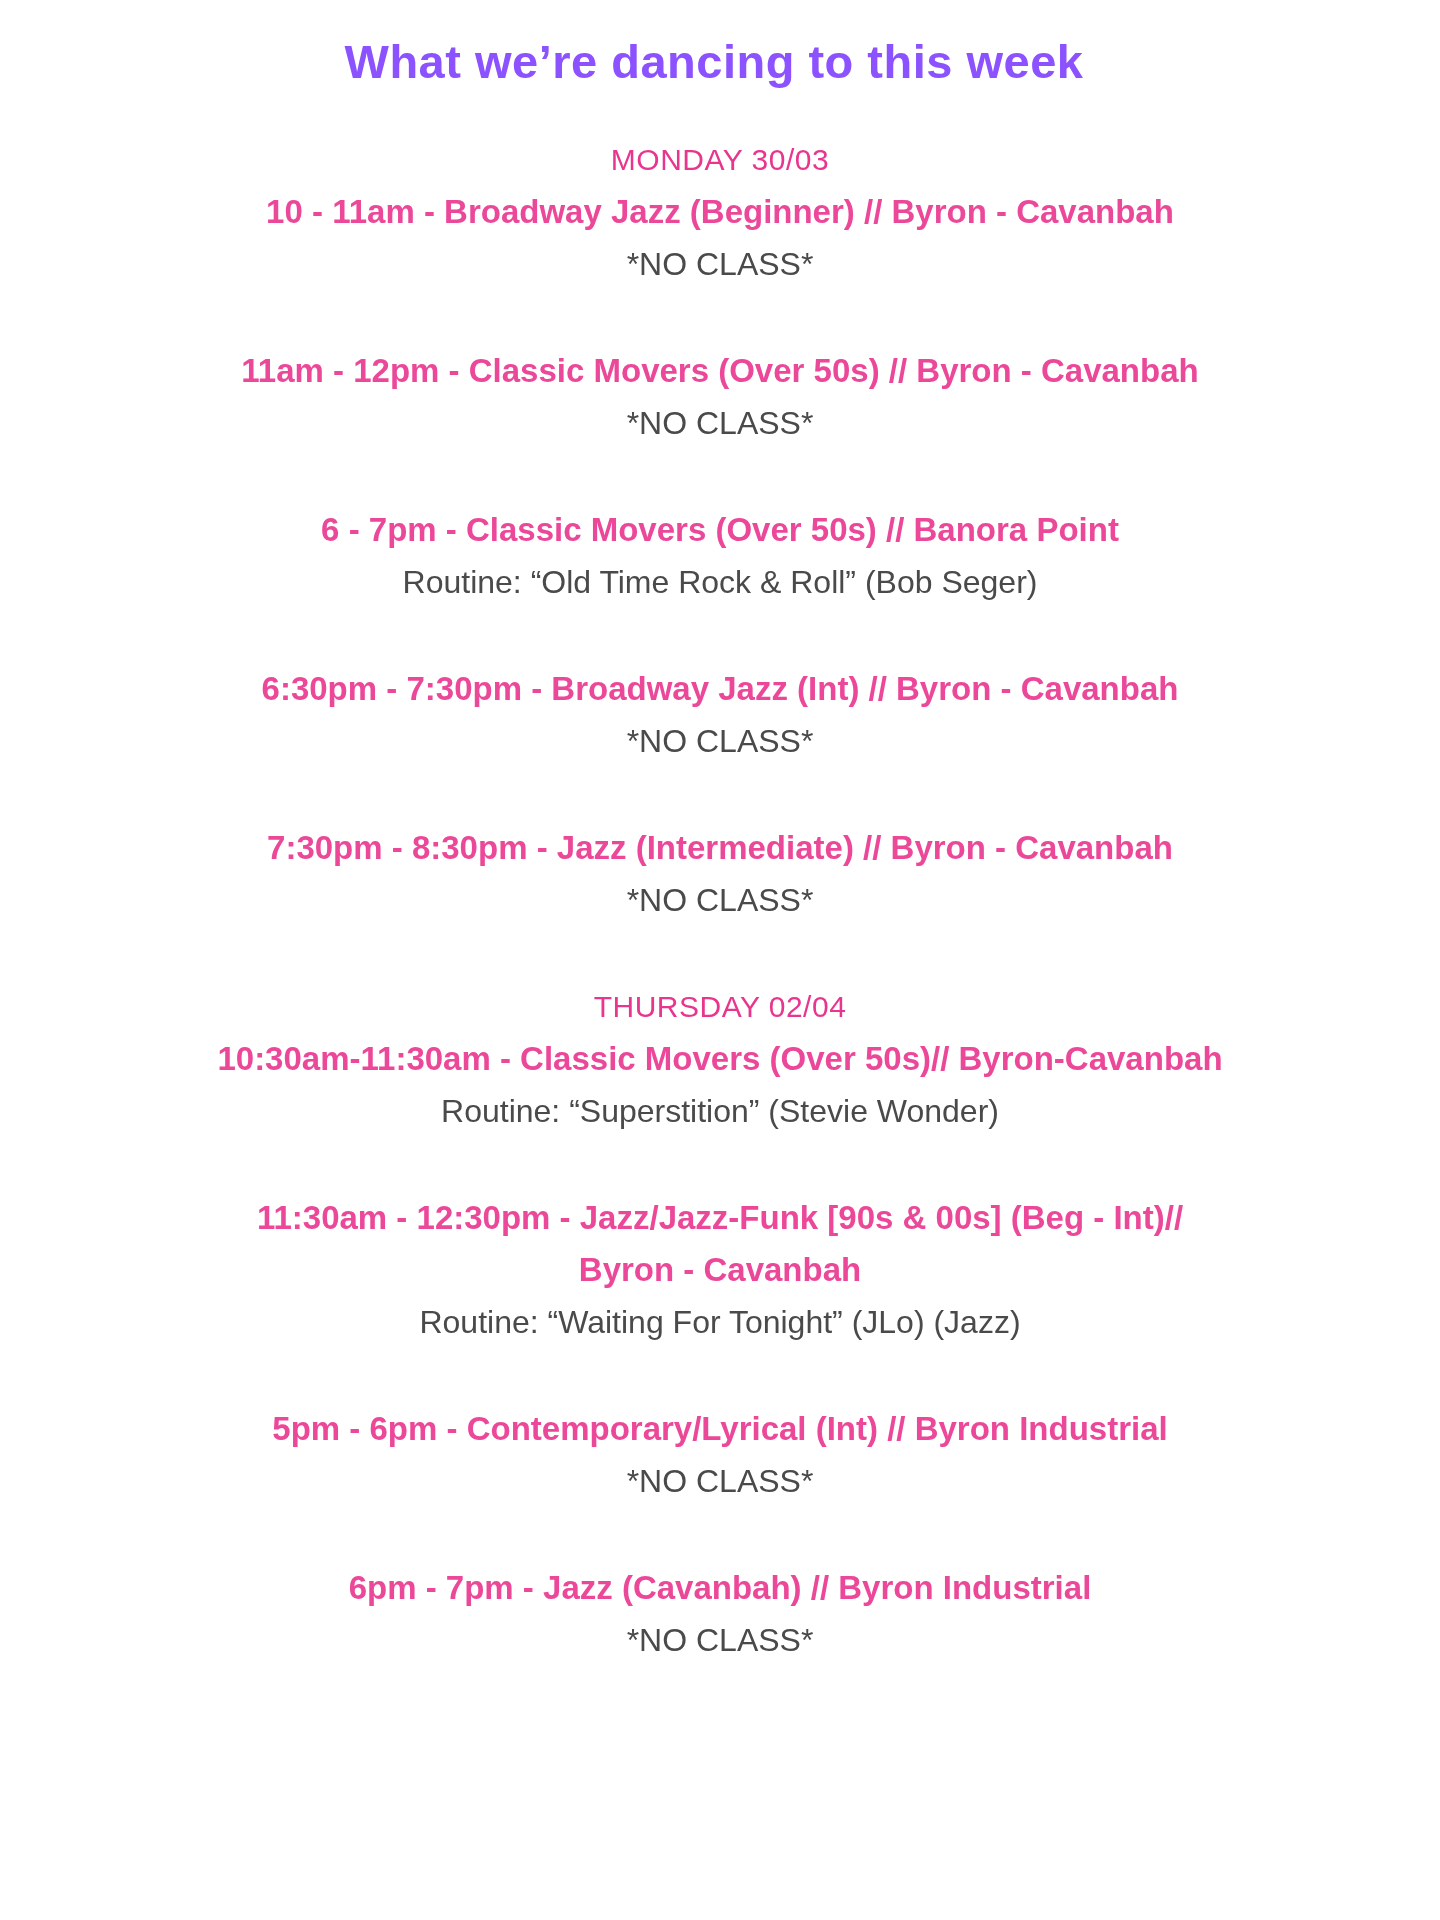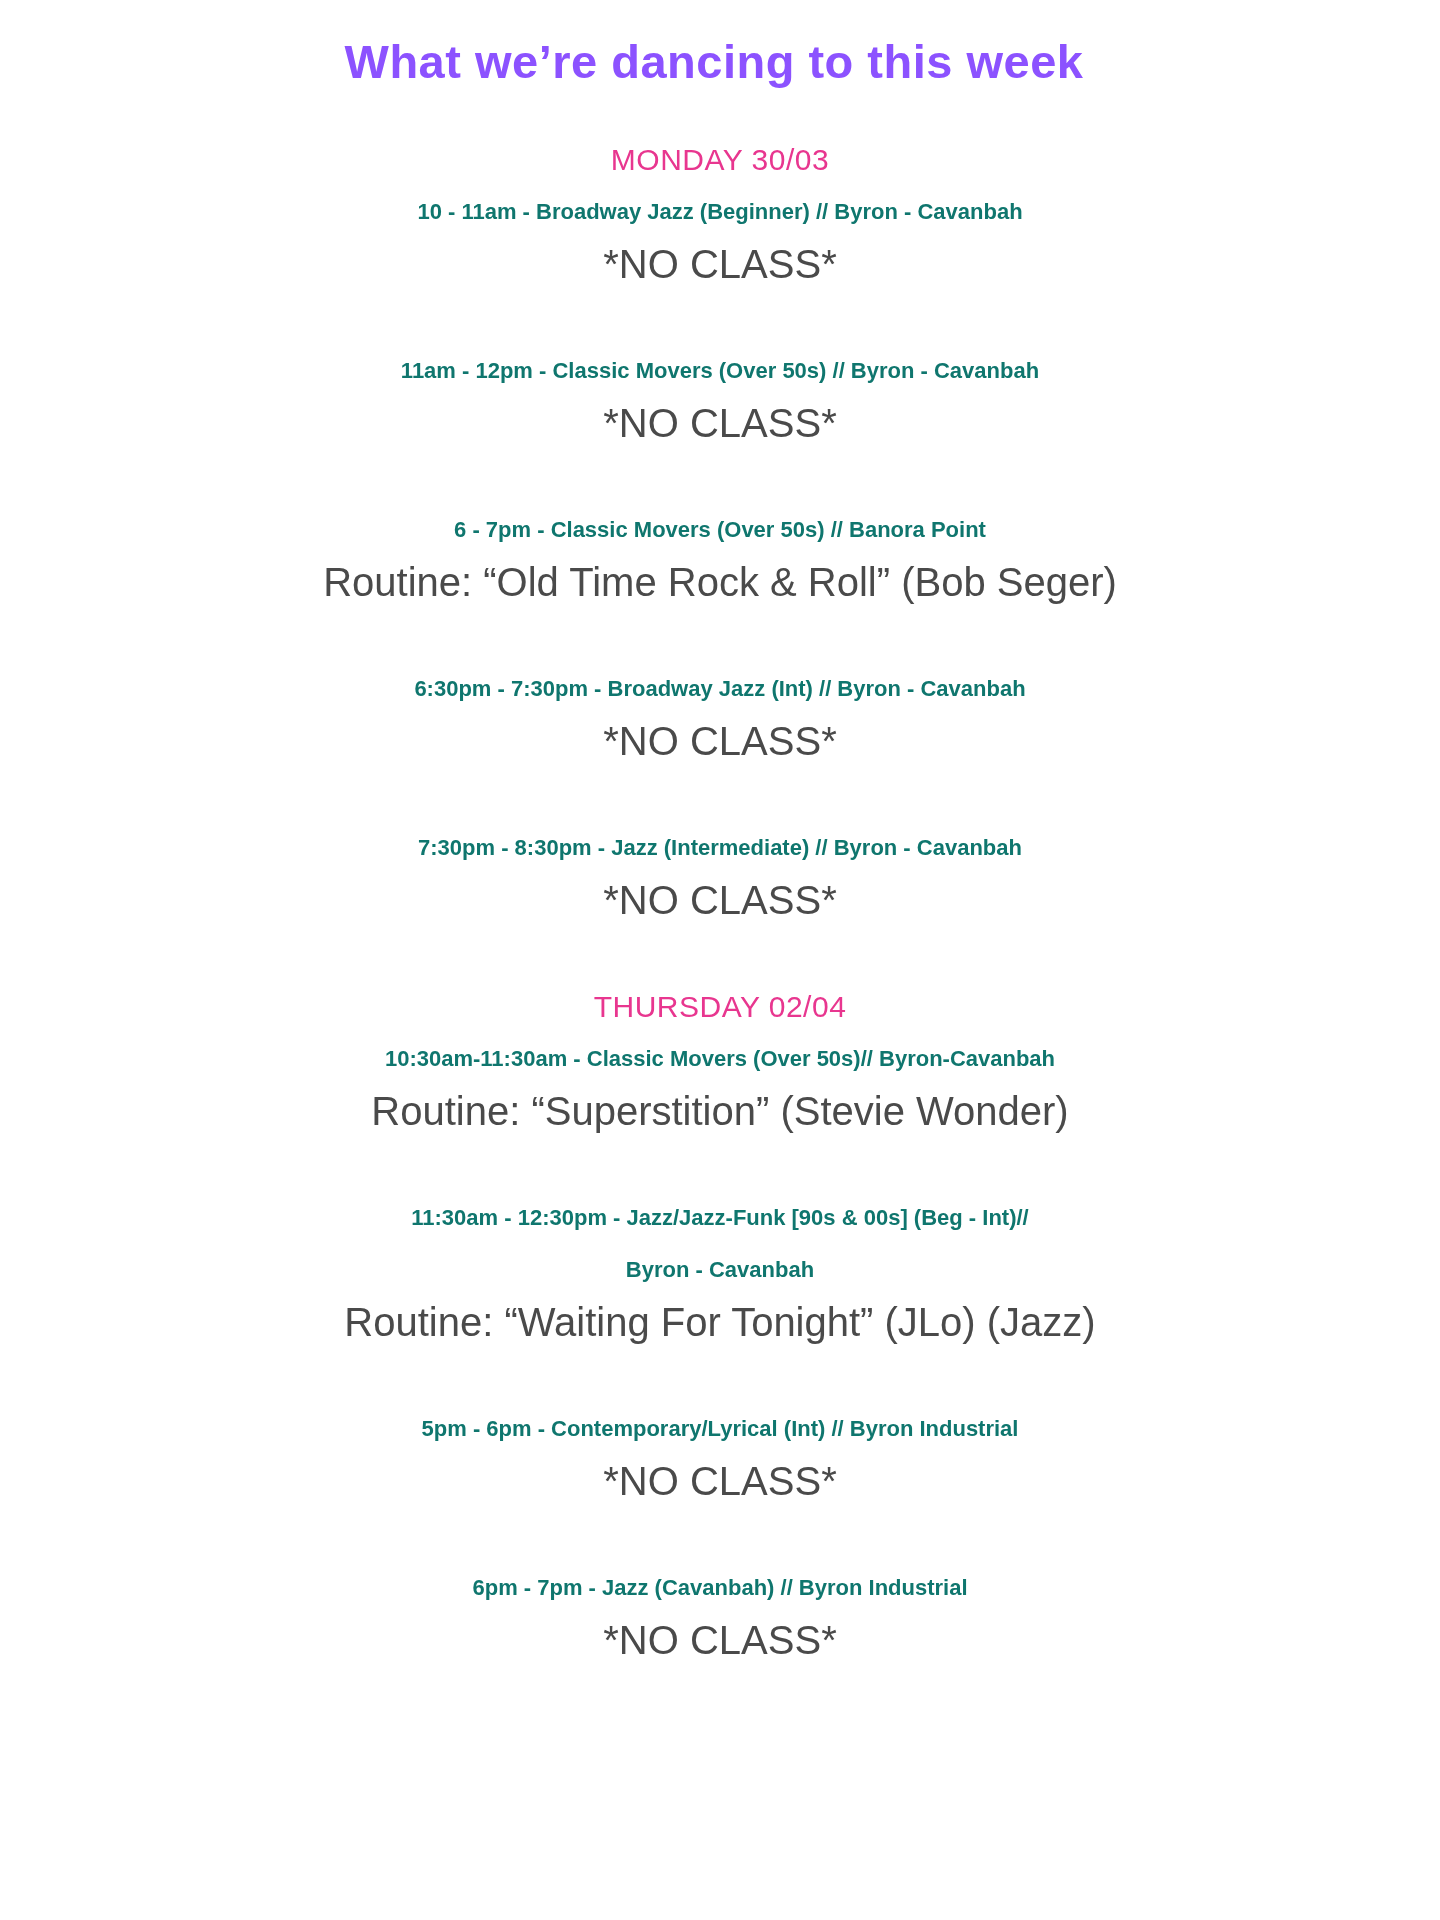--- a/index.html
+++ b/index.html
@@ -34,28 +34,28 @@
     font-weight: 400;
     color: #E8368F;
     letter-spacing: 0.5px;
     line-height: 52px;
   }
   .class-block {
     max-width: 1260px;
     margin: 0 auto 55px auto;
   }
   .class-title {
-    font-size: 22px;
+    font-size: 33px;
     font-weight: 700;
-    color: #0f766e;
+    color: #ec4899;
     line-height: 52px;
     white-space: pre-line;
   }
   .class-detail {
-    font-size: 40px;
+    font-size: 32px;
     font-weight: 400;
     color: #4A4A4A;
     line-height: 52px;
   }
 </style>
 </head>
 <body>
 
 <div class="page">
 

